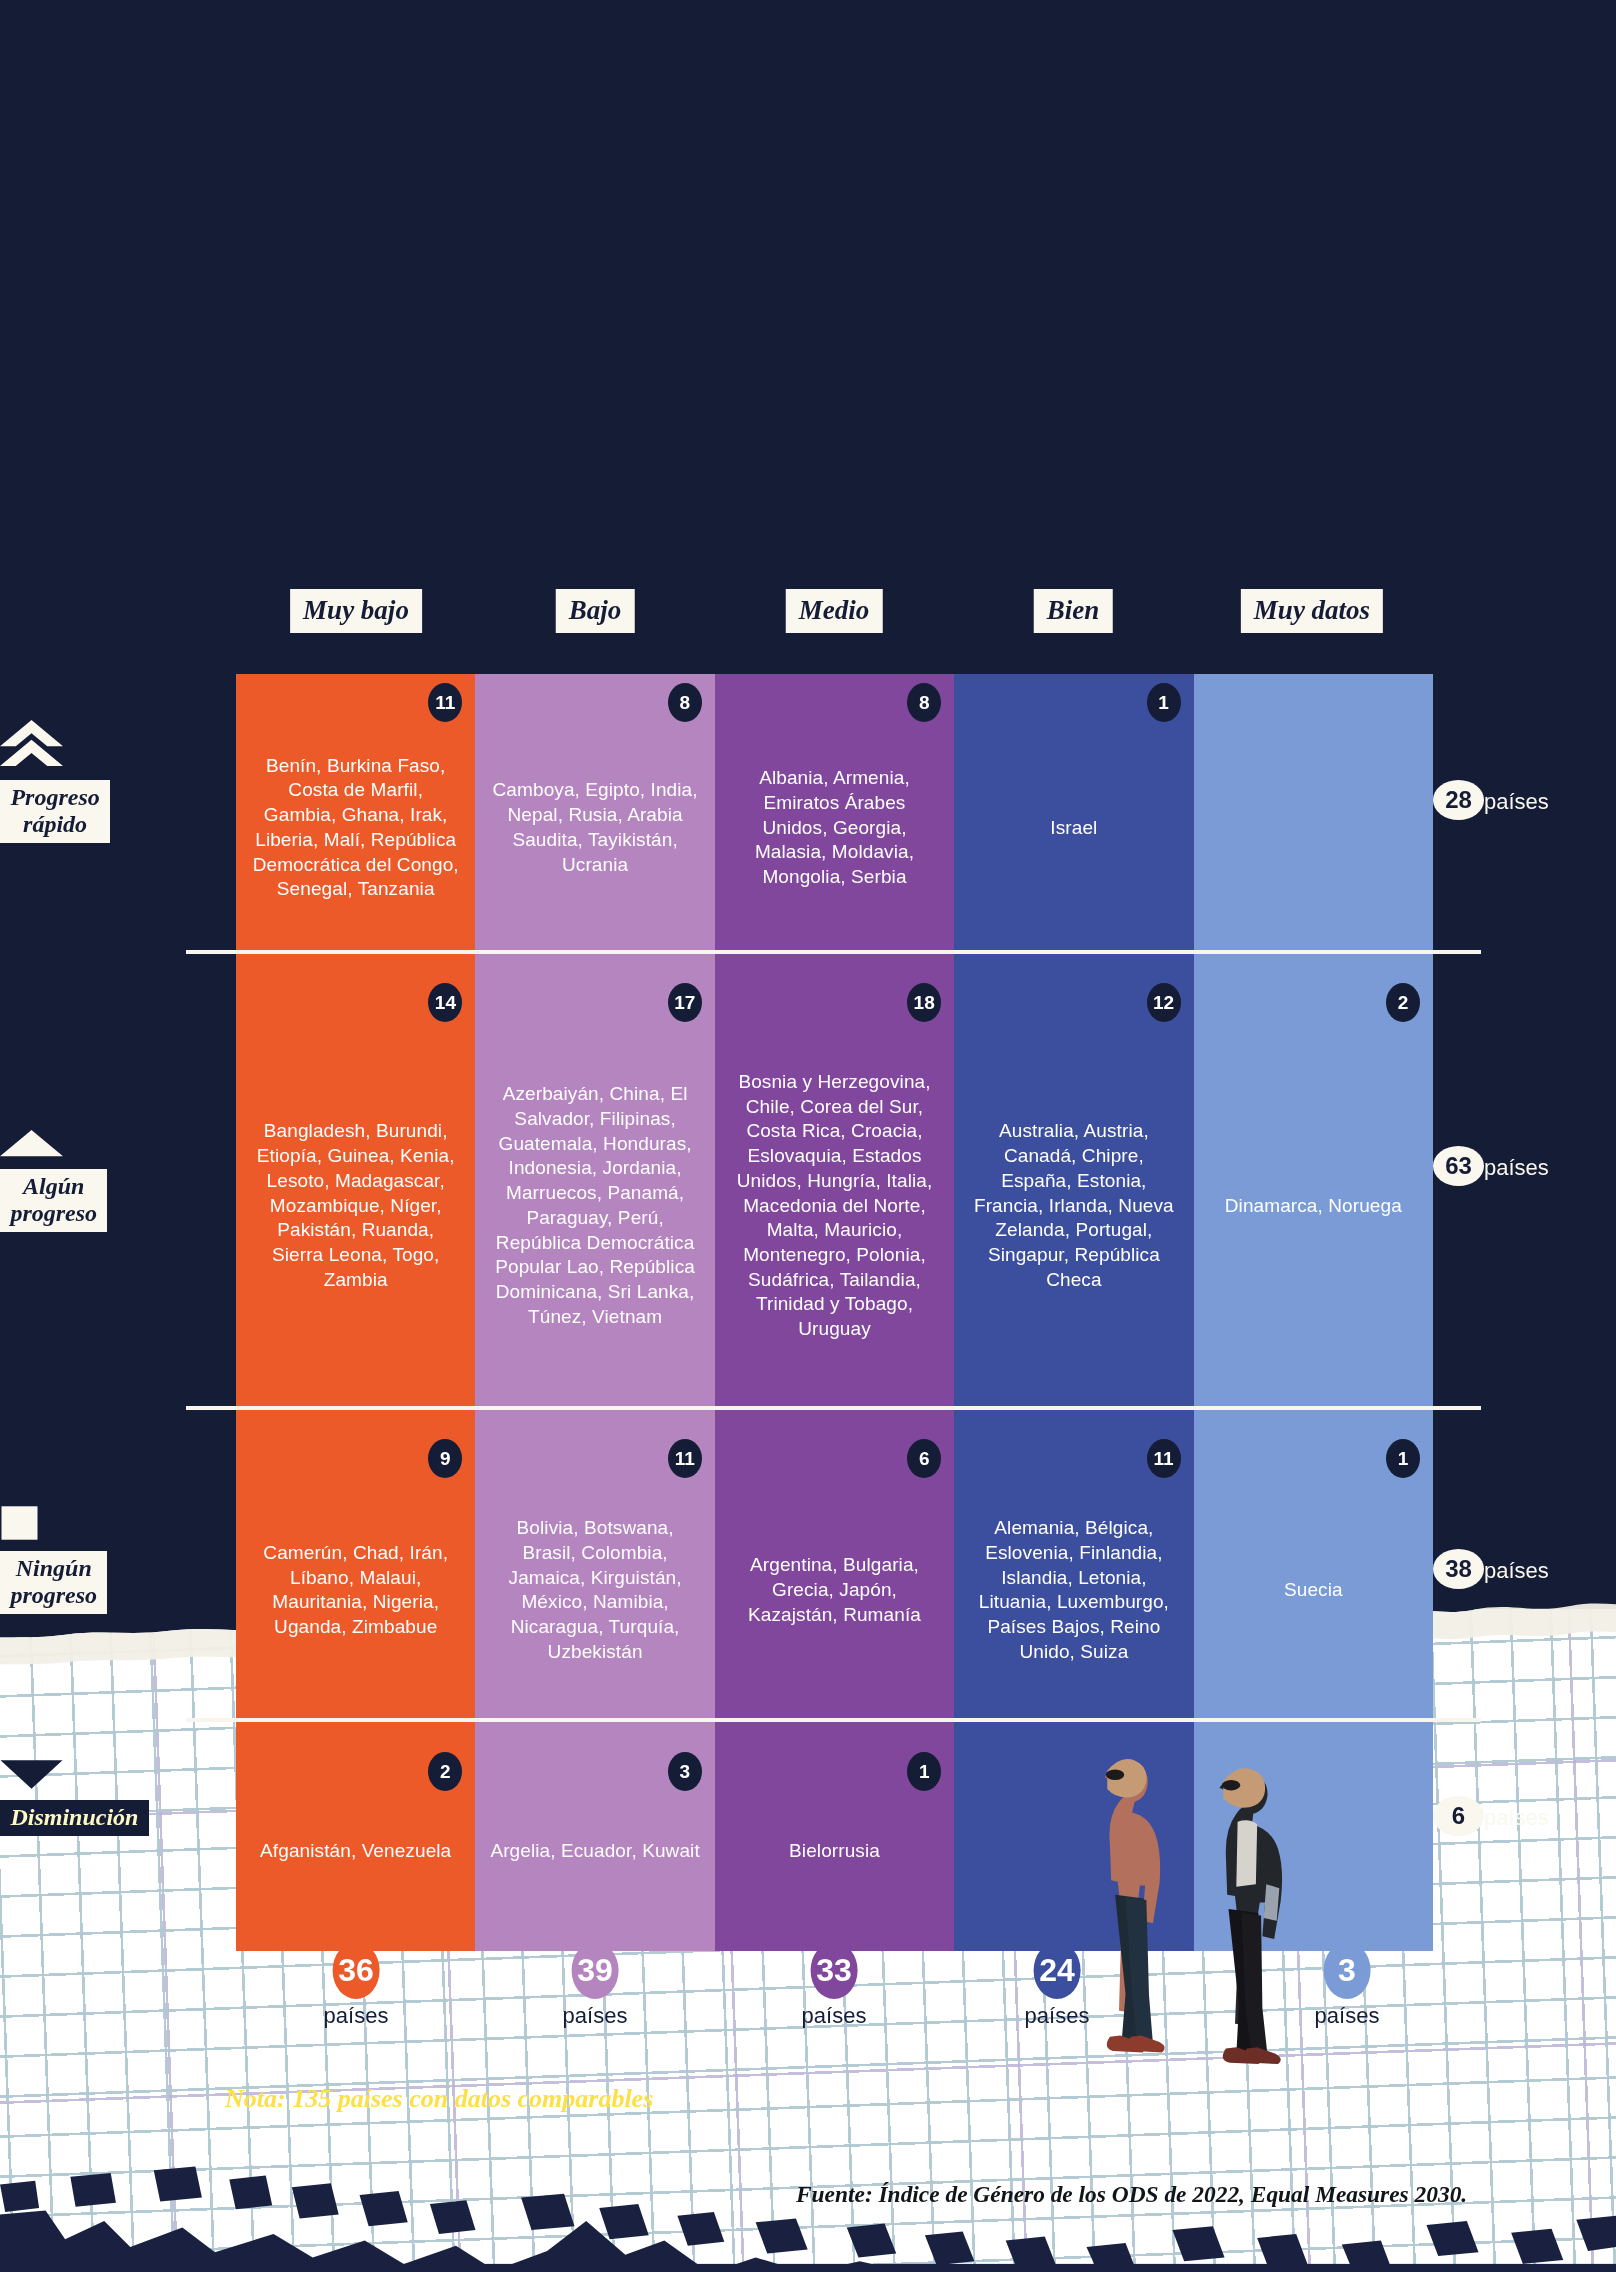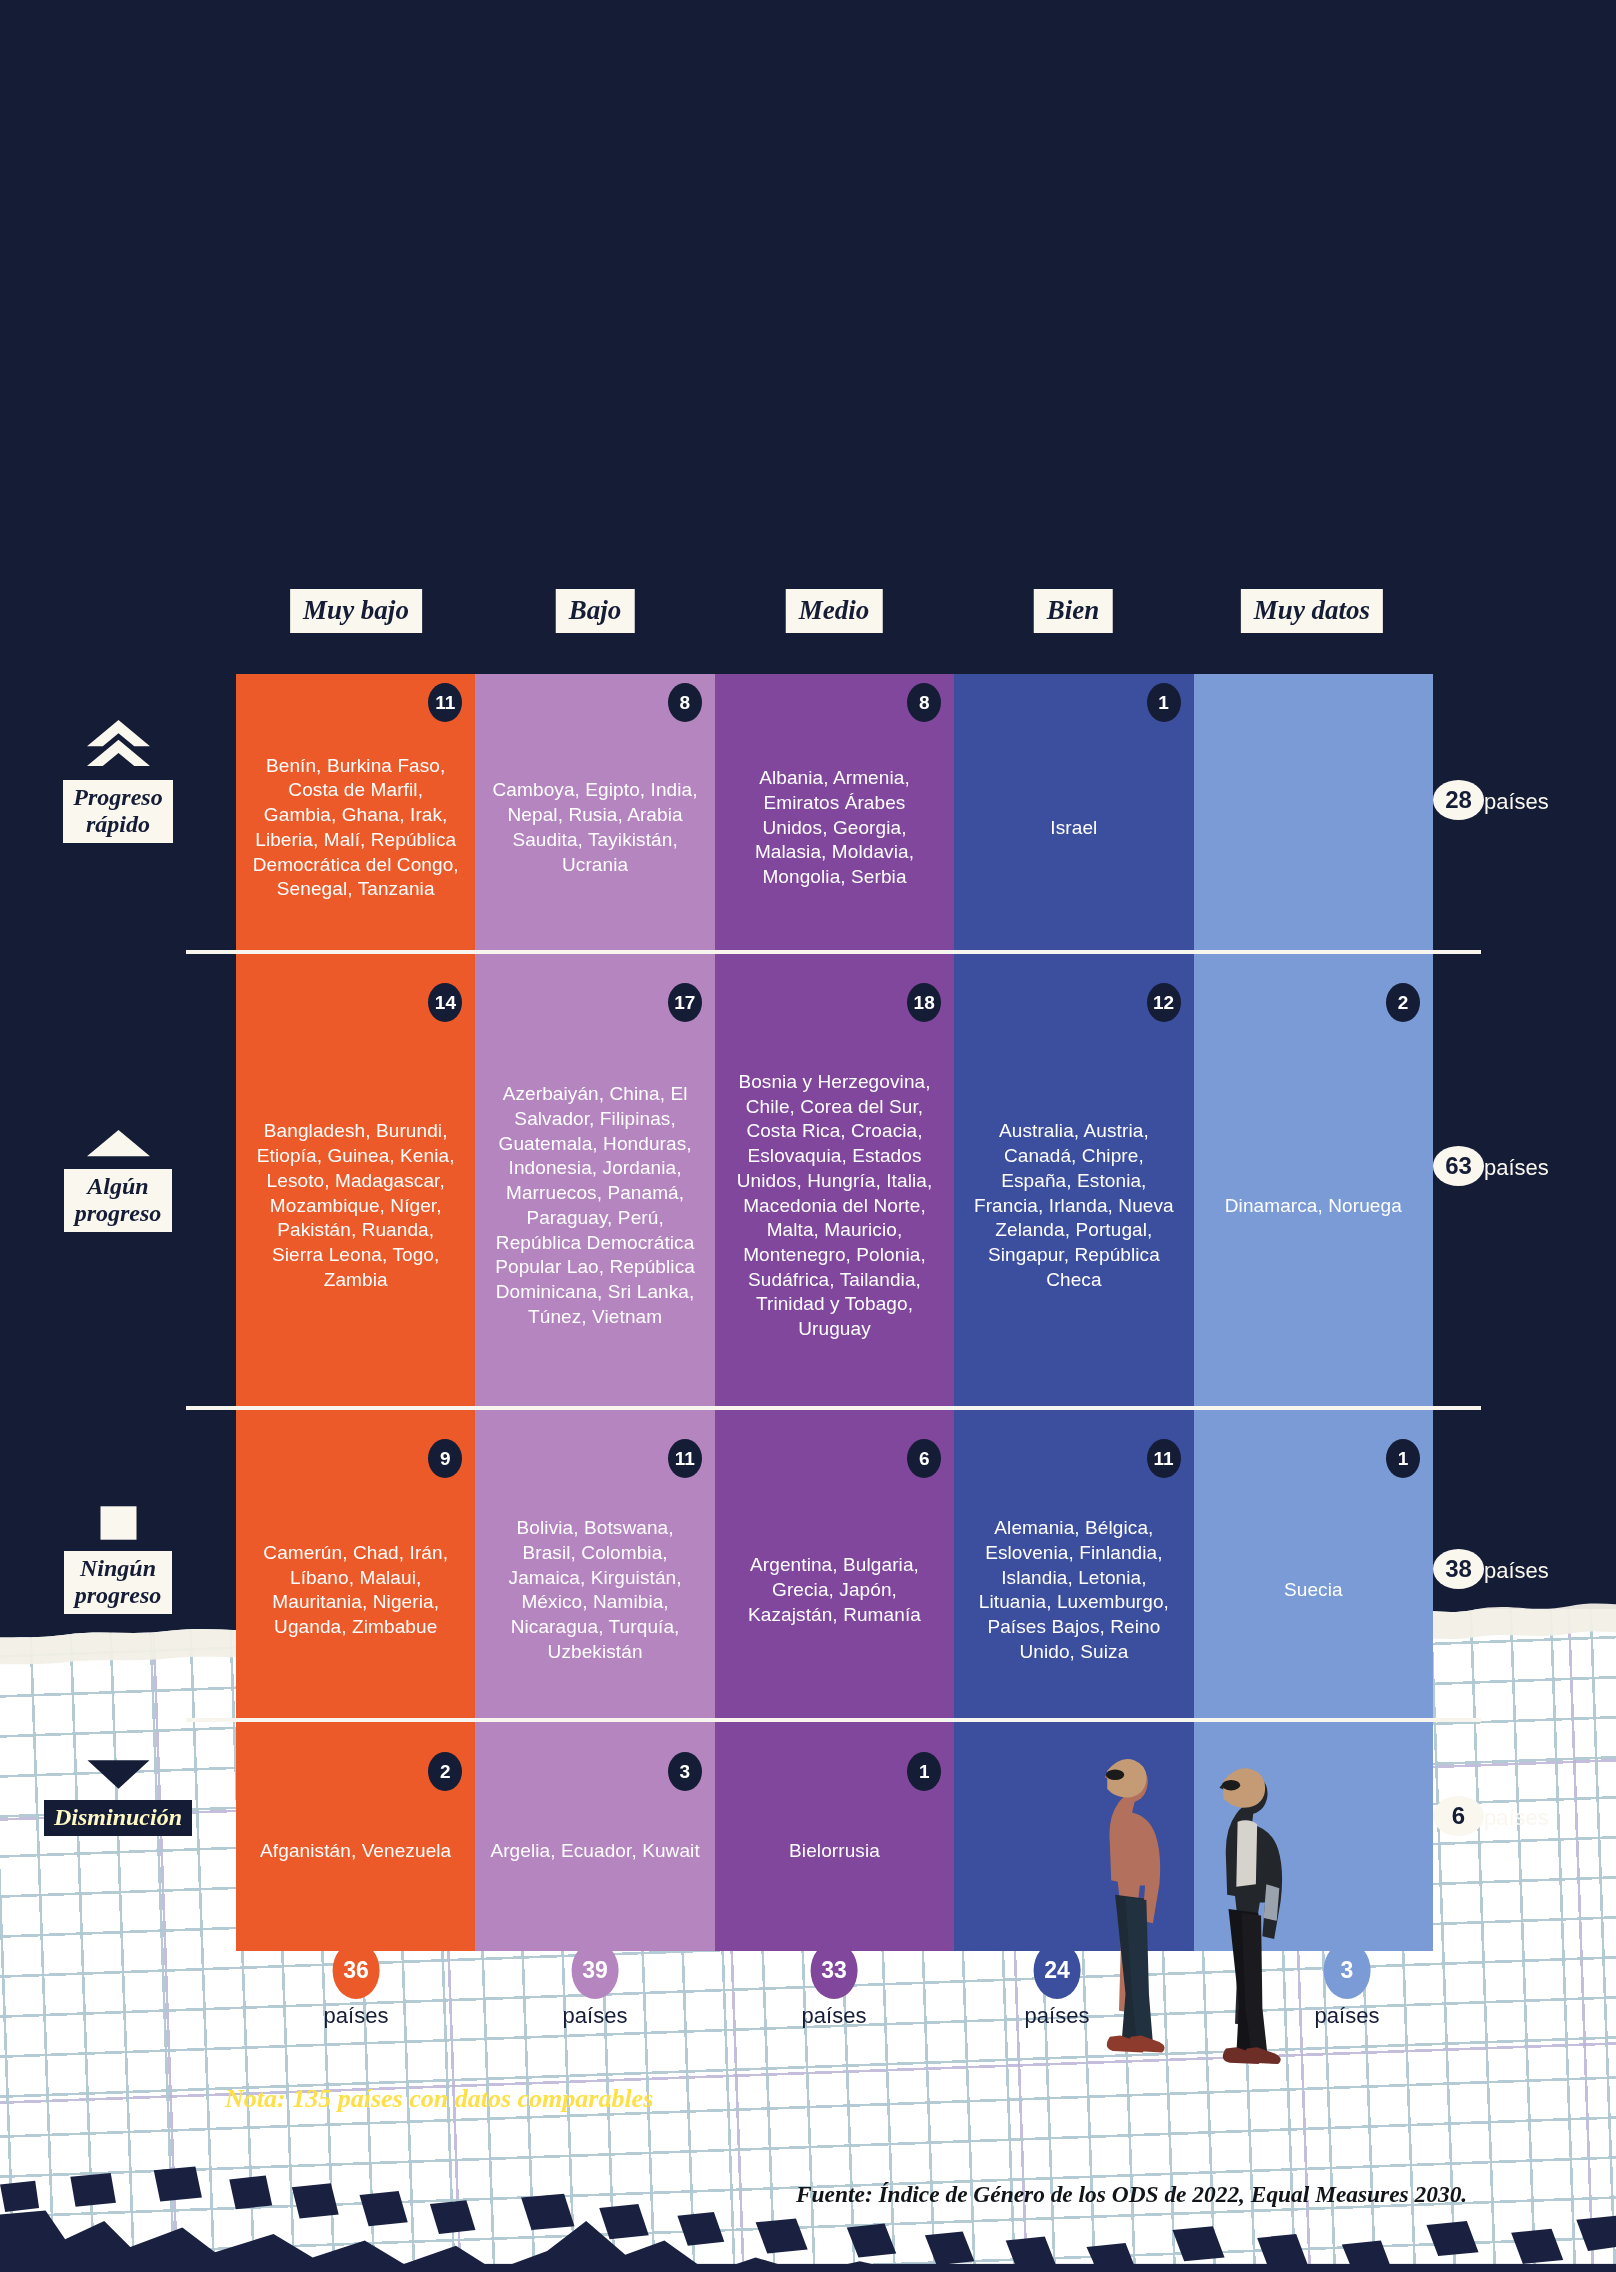--- a/index.html
+++ b/index.html
@@ -116,21 +116,21 @@
   }
 
   
   .row-label {
     position: absolute;
     left: 0;
     width: 236px;
     z-index: 4;
     display: flex;
     flex-direction: column;
-    align-items: center;
+    align-items: flex-start;
   }
   .row-label .rl-text {
     background: #faf7ef;
     color: #151c36;
     font-family: "Liberation Serif", serif;
     font-weight: 700;
     font-style: italic;
     font-size: 24px;
     line-height: 1.12;
     padding: 3.9px 10.4px 5.9px;
@@ -174,21 +174,21 @@
     z-index: 7;
     transform: translateX(-50%);
     display: flex;
     flex-direction: column;
     align-items: center;
   }
   .col-total .oval {
     width: 47px; height: 57px;
     border-radius: 50%;
     color: #ffffff;
-    font-size: 23px;
+    font-size: 32px;
     font-weight: 700;
     display: flex; align-items: center; justify-content: center;
   }
   .col-total .lbl {
     margin-top: 3.9px;
     color: #151c36;
     font-size: 22px;
   }
 
   

